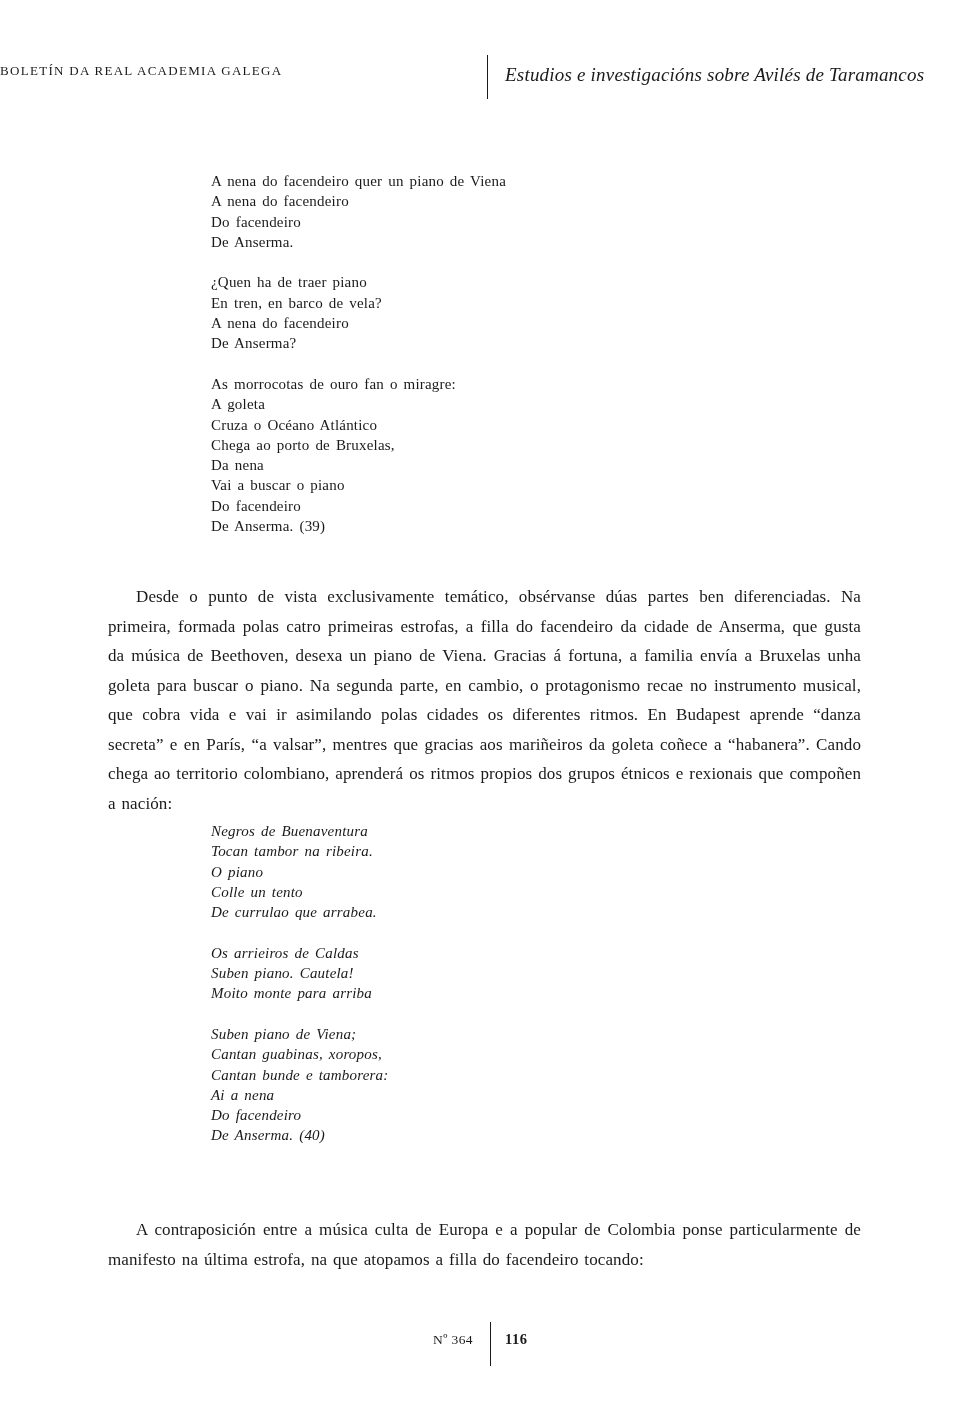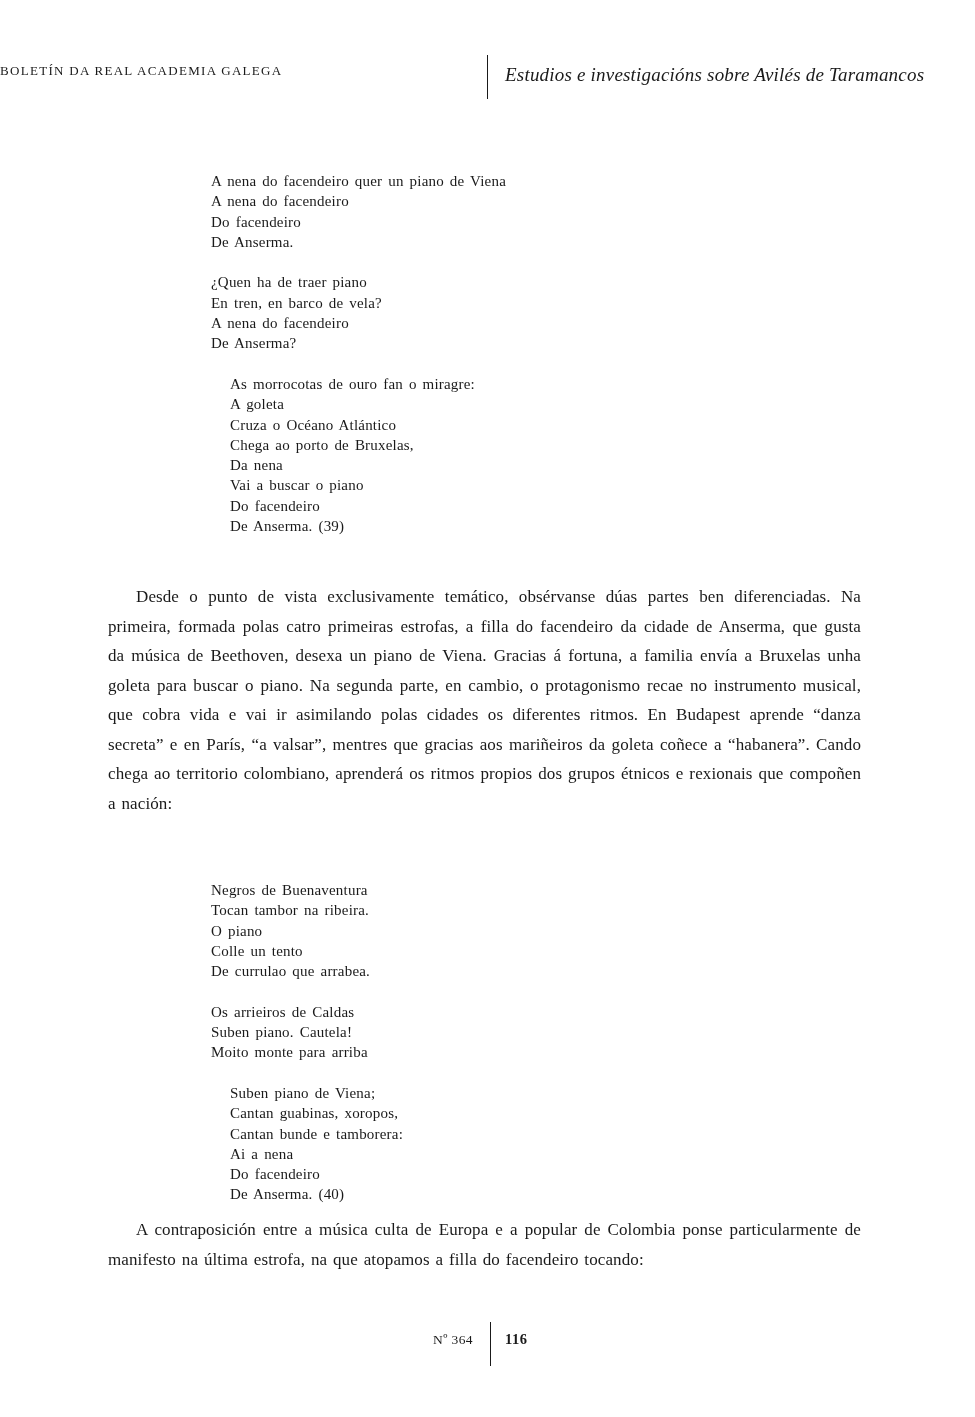--- a/index.html
+++ b/index.html
@@ -51,23 +51,23 @@
   
   .poem {
     position: absolute;
     left: 211px;
     font-size: 15px;
     line-height: 20.3px;
     letter-spacing: 0.2px;
     word-spacing: 2px;
   }
   #poem1 { top: 171px; }
-  #poem2 { top: 880px; }
+  #poem2 { top: 821px; font-style: italic; }
   .stanza { margin: 0 0 20.3px 0; }
-  .stanza:last-child { margin-bottom: 0; margin-left: 19px; }
+  .stanza:last-child { margin-bottom: 0; }
 
   
   .prose {
     position: absolute;
     left: 105px;
     width: 753px;
     margin: 3px;
     font-size: 17px;
     line-height: 29.5px;
     letter-spacing: 0.1px;

